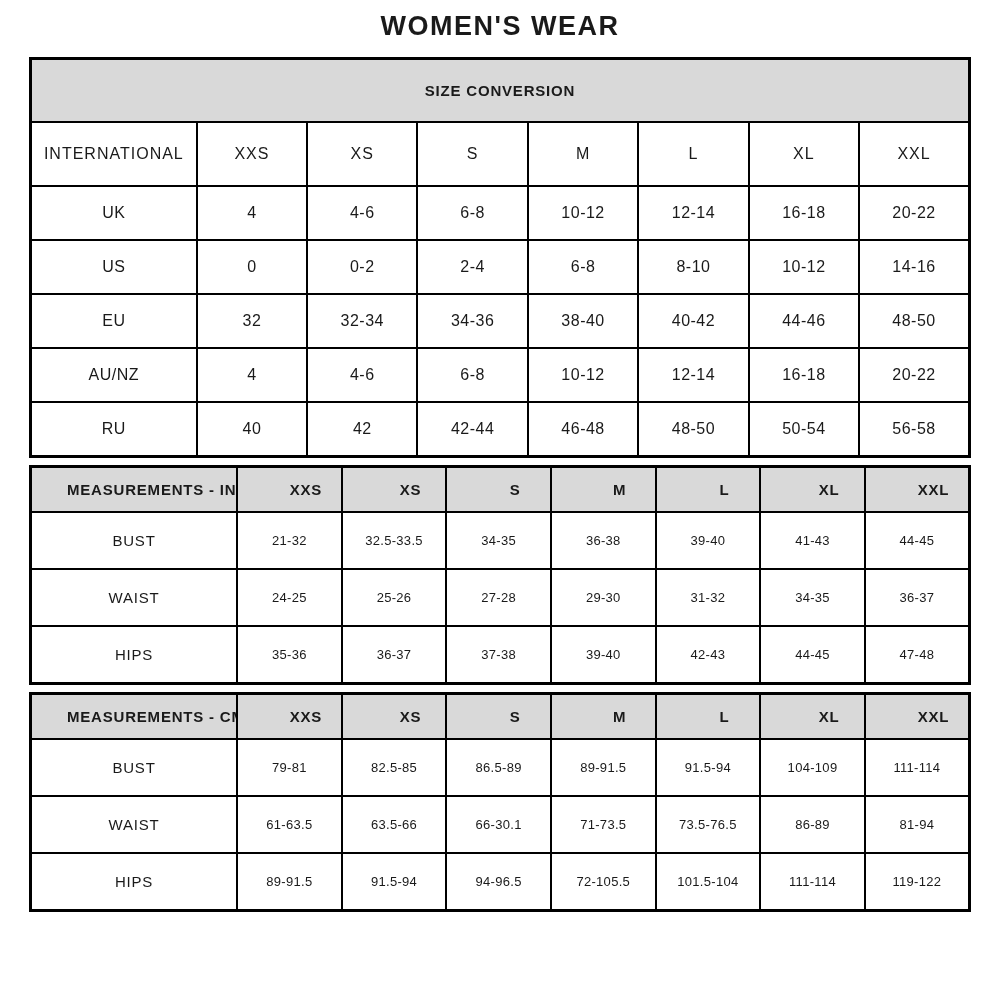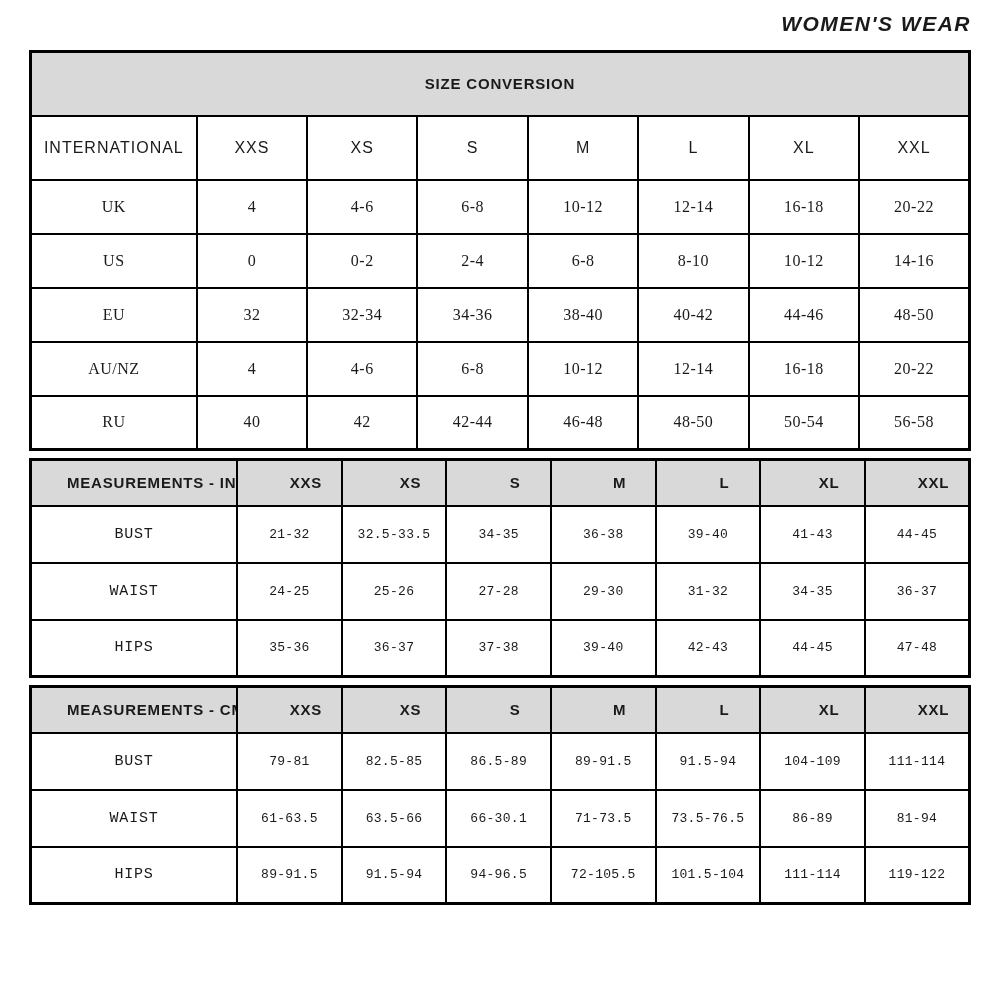--- a/index.html
+++ b/index.html
@@ -11,27 +11,26 @@
   *{box-sizing:border-box;}
   html,body{margin:0;padding:0;}
   body{
     width:1000px;height:1000px;
     background:var(--bg);
     color:var(--text);
     font-family:"Liberation Sans",sans-serif;
   }
   .page{width:942px;margin:0 auto;padding-top:12px;}
   h1.title{
-    text-align:right;
-    font-size:21px;
+    text-align:center;
+    font-size:27px;
     font-weight:bold;
     letter-spacing:1.5px;
     margin:0 0 15px 0;
     line-height:1.1;
-    font-style:italic;
   }
   table.tbl{
     width:100%;
     table-layout:fixed;
     border-collapse:collapse;
     border:3px solid var(--border);
   }
   table.tbl + table.tbl{margin-top:7px;}
   td{
     border:2px solid var(--border);
@@ -55,32 +54,31 @@
   
   .t1 .sizesrow td{
     height:64px;
     font-size:16px;
     letter-spacing:1px;
   }
   .t1 tbody.datarows td{
     height:54px;
     font-size:16px;
     letter-spacing:.5px;
-    font-family:Liberation Serif, serif;
   }
   
   .meas .headrow td{
     height:46px;
     background:var(--fill);
     font-weight:bold;
     font-size:15px;
     letter-spacing:.8px;
     padding-left:35px;
   }
-  .meas tbody.datarows td{height:57px;font-family:Liberation Mono, monospace;}
+  .meas tbody.datarows td{height:57px;}
   .meas tbody.datarows td.rowlabel{
     font-size:15px;
     letter-spacing:.8px;
   }
   .meas tbody.datarows td.val{
     font-size:13px;
     letter-spacing:.3px;
   }
 </style>
 </head>

